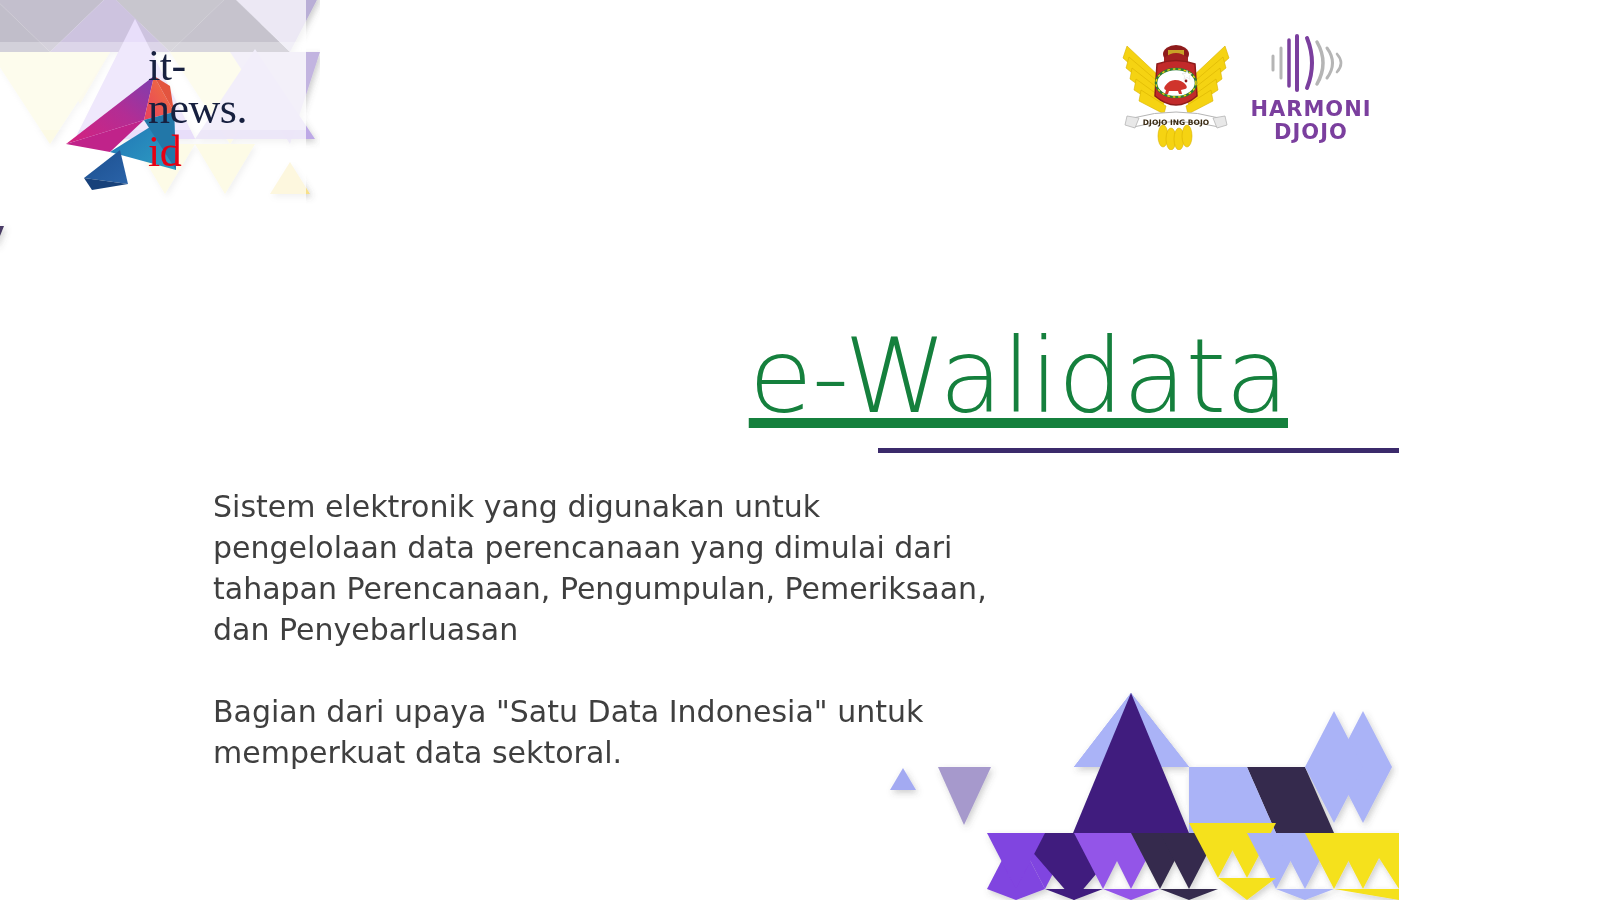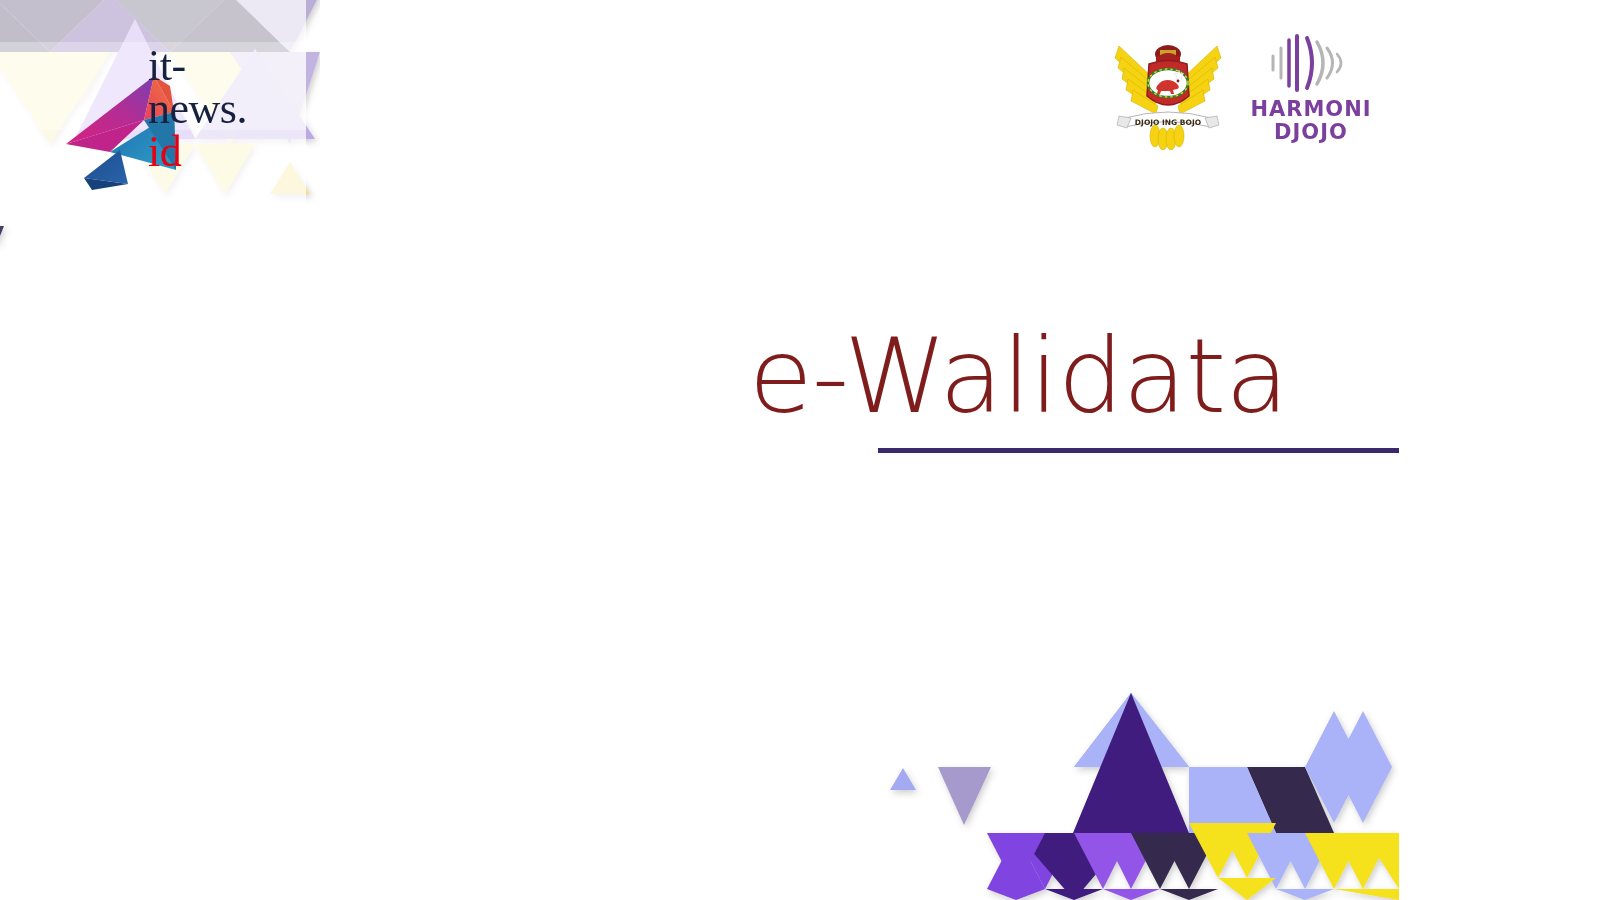--- a/index.html
+++ b/index.html
@@ -80,21 +80,21 @@
     color: #e60012;
   }
 
   
   #header-logos {
     position: absolute;
     right: 22px;
     top: 24px;
     display: flex;
     align-items: flex-start;
-    gap: 18px;
+    gap: 10px;
   }
   #kediri-emblem {
     width: 118px;
     height: 126px;
   }
   #harmoni-logo {
     width: 132px;
     text-align: center;
     padding-top: 8px;
   }
@@ -121,23 +121,24 @@
     width: 1600px;
     text-align: right;
     padding-right: 0;
   }
   #slide-title {
     display: block;
     font-family: "DejaVu Sans", sans-serif;
     font-weight: 300;
     font-size: 104px;
     line-height: 1.0;
-    color: #7f1d1d;
+    color: #15803d;
     letter-spacing: -1px;
     padding-right: 312px;
+    text-decoration: underline;
   }
   #title-rule {
     position: absolute;
     left: 878px;
     top: 448px;
     width: 722px;
     height: 5px;
     background: #3b2a6b;
   }
 
@@ -309,20 +310,24 @@
         <div>DJOJO</div>
       </div>
     </div>
   </div>
 
   <div id="title-block">
     <span id="slide-title">e-Walidata</span>
   </div>
   <div id="title-rule"></div>
 
+  <div id="body-copy">
+    <p class="para">Sistem elektronik yang digunakan untuk pengelolaan data perencanaan yang dimulai dari tahapan Perencanaan, Pengumpulan, Pemeriksaan, dan Penyebarluasan</p>
+    <p class="para">Bagian dari upaya "Satu Data Indonesia" untuk memperkuat data sektoral.</p>
+  </div>
 
   <svg class="mosaic" id="mosaic-bottom-right" viewBox="0 0 540 225">
     <defs>
       <filter id="sh2" x="-30%" y="-30%" width="170%" height="170%">
         <feDropShadow dx="2" dy="3" stdDeviation="3" flood-color="#555" flood-opacity="0.28"></feDropShadow>
       </filter>
     </defs>
     <g filter="url(#sh2)">
 
       <polygon points="31,115 44,93 57,115" fill="#a3aaf2"></polygon>

